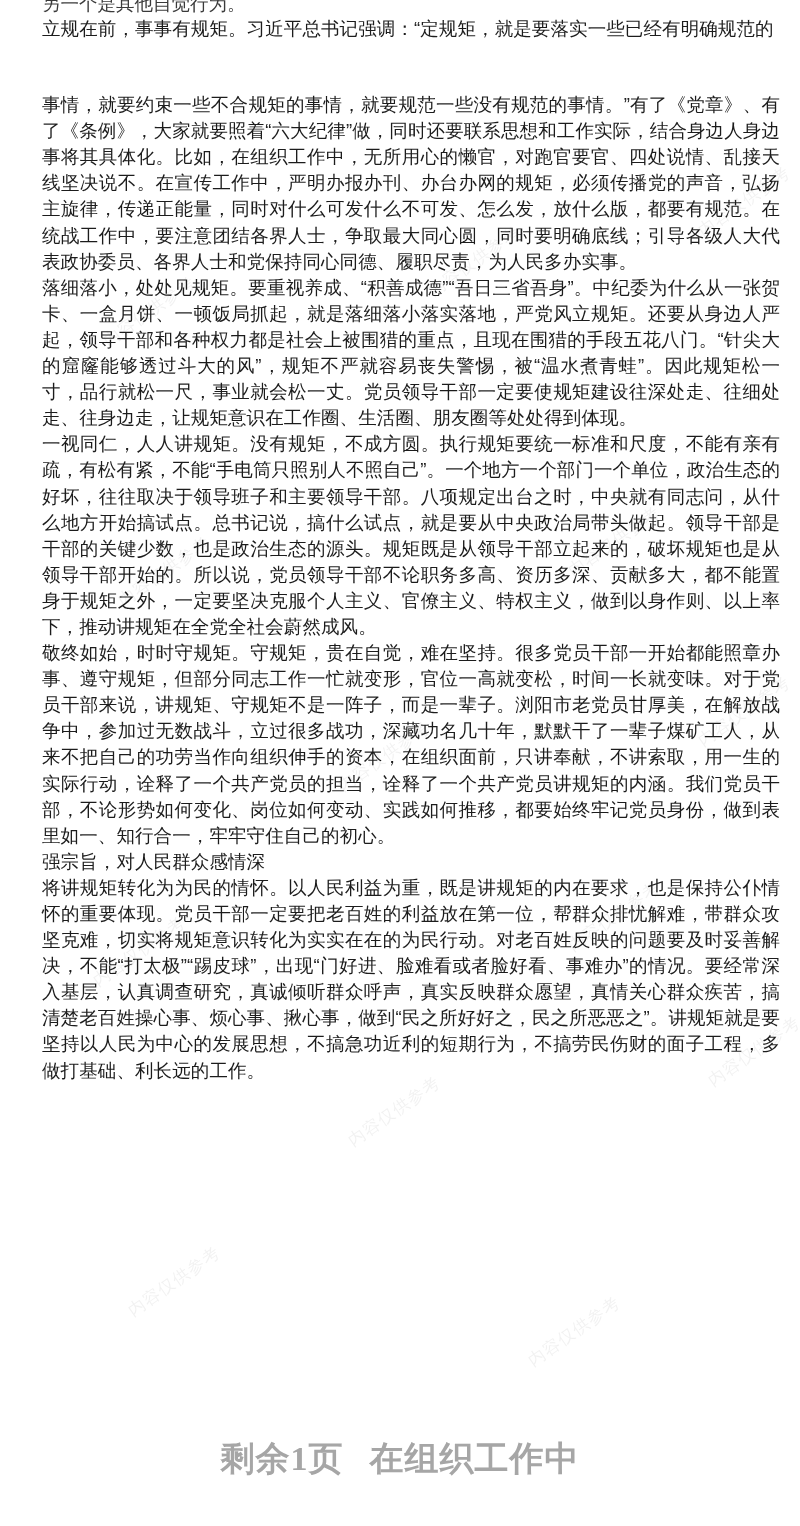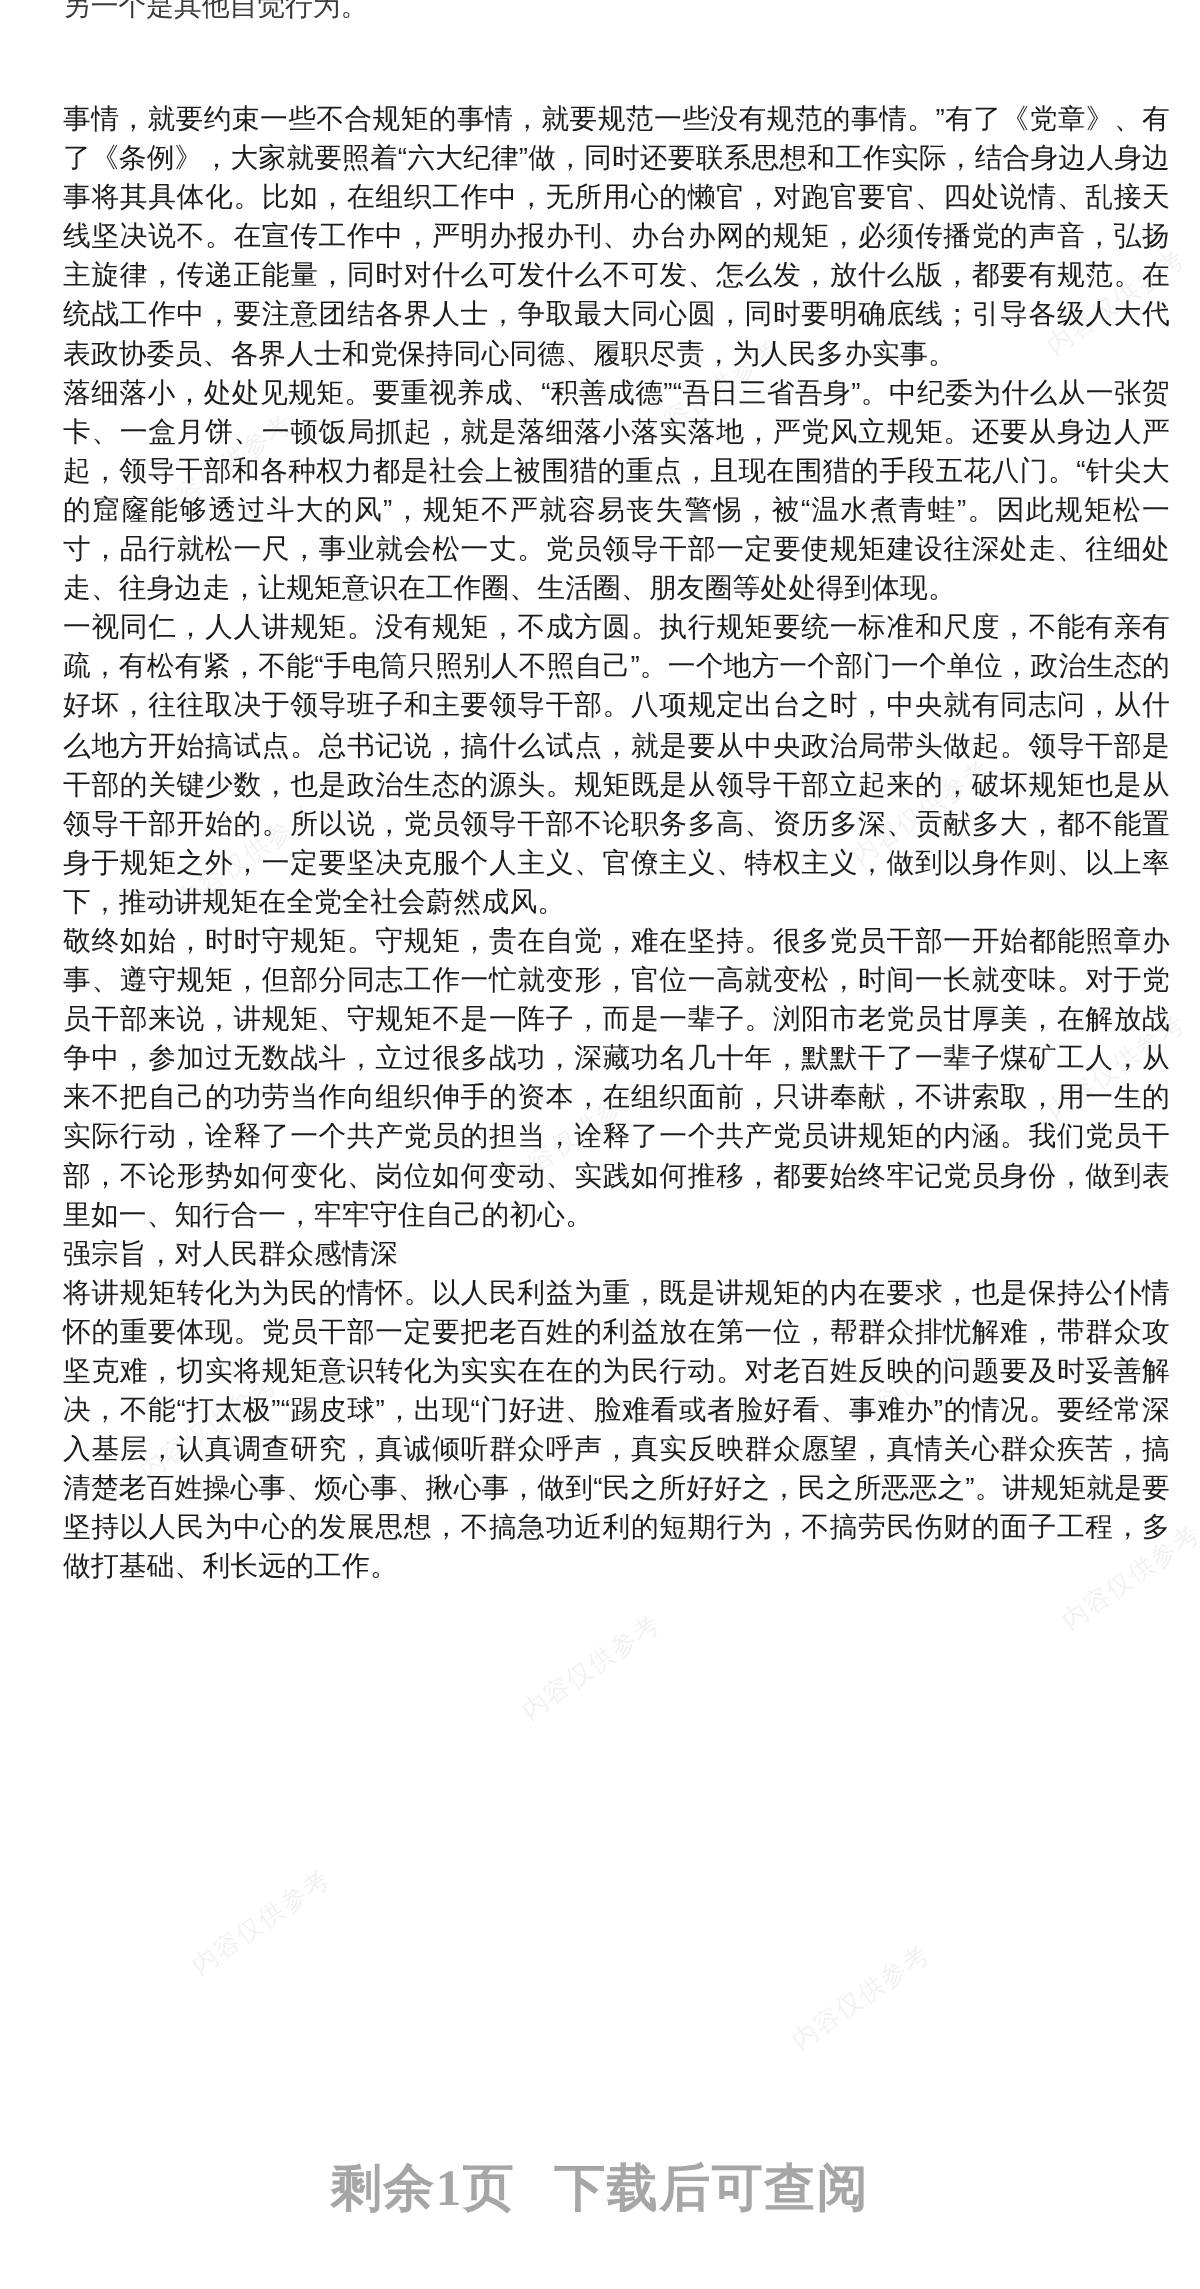--- a/index.html
+++ b/index.html
@@ -116,30 +116,31 @@
     <div class="wm" style="left:120px; top:1270px;">内容仅供参考</div>
     <div class="wm" style="left:520px; top:1320px;">内容仅供参考</div>
   </div>
 
   <div class="doc-body">
 
     <div class="clip-line">
       <span class="clip-inner">另一个是其他自觉行为。</span>
     </div>
 
+    <p class="para">立规在前，事事有规矩。习近平总书记强调：“定规矩，就是要落实一些已经有明确规范的</p>
 
     <div class="spacer-block"></div>
 
     <p class="para">事情，就要约束一些不合规矩的事情，就要规范一些没有规范的事情。”有了《党章》、有了《条例》，大家就要照着“六大纪律”做，同时还要联系思想和工作实际，结合身边人身边事将其具体化。比如，在组织工作中，无所用心的懒官，对跑官要官、四处说情、乱接天线坚决说不。在宣传工作中，严明办报办刊、办台办网的规矩，必须传播党的声音，弘扬主旋律，传递正能量，同时对什么可发什么不可发、怎么发，放什么版，都要有规范。在统战工作中，要注意团结各界人士，争取最大同心圆，同时要明确底线；引导各级人大代表政协委员、各界人士和党保持同心同德、履职尽责，为人民多办实事。</p>
     <p class="para">落细落小，处处见规矩。要重视养成、“积善成德”“吾日三省吾身”。中纪委为什么从一张贺卡、一盒月饼、一顿饭局抓起，就是落细落小落实落地，严党风立规矩。还要从身边人严起，领导干部和各种权力都是社会上被围猎的重点，且现在围猎的手段五花八门。“针尖大的窟窿能够透过斗大的风”，规矩不严就容易丧失警惕，被“温水煮青蛙”。因此规矩松一寸，品行就松一尺，事业就会松一丈。党员领导干部一定要使规矩建设往深处走、往细处走、往身边走，让规矩意识在工作圈、生活圈、朋友圈等处处得到体现。</p>
     <p class="para">一视同仁，人人讲规矩。没有规矩，不成方圆。执行规矩要统一标准和尺度，不能有亲有疏，有松有紧，不能“手电筒只照别人不照自己”。一个地方一个部门一个单位，政治生态的好坏，往往取决于领导班子和主要领导干部。八项规定出台之时，中央就有同志问，从什么地方开始搞试点。总书记说，搞什么试点，就是要从中央政治局带头做起。领导干部是干部的关键少数，也是政治生态的源头。规矩既是从领导干部立起来的，破坏规矩也是从领导干部开始的。所以说，党员领导干部不论职务多高、资历多深、贡献多大，都不能置身于规矩之外，一定要坚决克服个人主义、官僚主义、特权主义，做到以身作则、以上率下，推动讲规矩在全党全社会蔚然成风。</p>
     <p class="para">敬终如始，时时守规矩。守规矩，贵在自觉，难在坚持。很多党员干部一开始都能照章办事、遵守规矩，但部分同志工作一忙就变形，官位一高就变松，时间一长就变味。对于党员干部来说，讲规矩、守规矩不是一阵子，而是一辈子。浏阳市老党员甘厚美，在解放战争中，参加过无数战斗，立过很多战功，深藏功名几十年，默默干了一辈子煤矿工人，从来不把自己的功劳当作向组织伸手的资本，在组织面前，只讲奉献，不讲索取，用一生的实际行动，诠释了一个共产党员的担当，诠释了一个共产党员讲规矩的内涵。我们党员干部，不论形势如何变化、岗位如何变动、实践如何推移，都要始终牢记党员身份，做到表里如一、知行合一，牢牢守住自己的初心。</p>
     <p class="para">强宗旨，对人民群众感情深</p>
     <p class="para">将讲规矩转化为为民的情怀。以人民利益为重，既是讲规矩的内在要求，也是保持公仆情怀的重要体现。党员干部一定要把老百姓的利益放在第一位，帮群众排忧解难，带群众攻坚克难，切实将规矩意识转化为实实在在的为民行动。对老百姓反映的问题要及时妥善解决，不能“打太极”“踢皮球”，出现“门好进、脸难看或者脸好看、事难办”的情况。要经常深入基层，认真调查研究，真诚倾听群众呼声，真实反映群众愿望，真情关心群众疾苦，搞清楚老百姓操心事、烦心事、揪心事，做到“民之所好好之，民之所恶恶之”。讲规矩就是要坚持以人民为中心的发展思想，不搞急功近利的短期行为，不搞劳民伤财的面子工程，多做打基础、利长远的工作。</p>
 
     <div class="footer-spacer"></div>
   </div>
 
   <div class="footer-notice">
-    <span class="seg-pages">剩余1页</span><span>下载后可查阅</span>
+    <span class="seg-pages">剩余1页</span><span>在组织工作中</span>
   </div>
 
 </div>
 
 </body></html>

